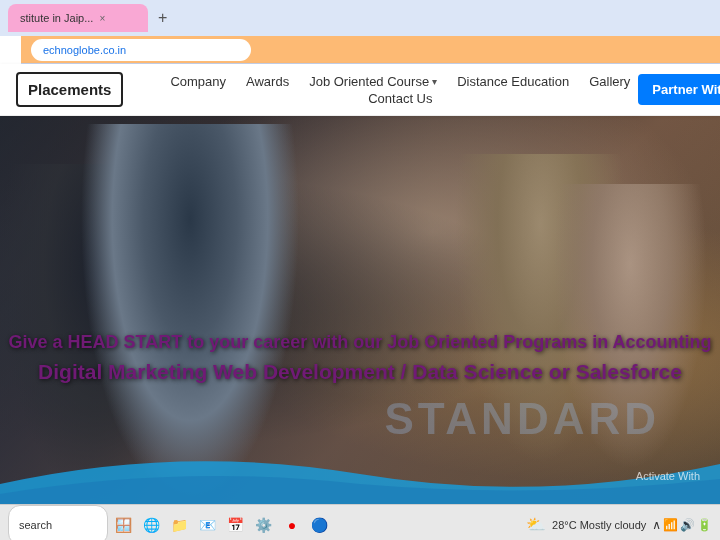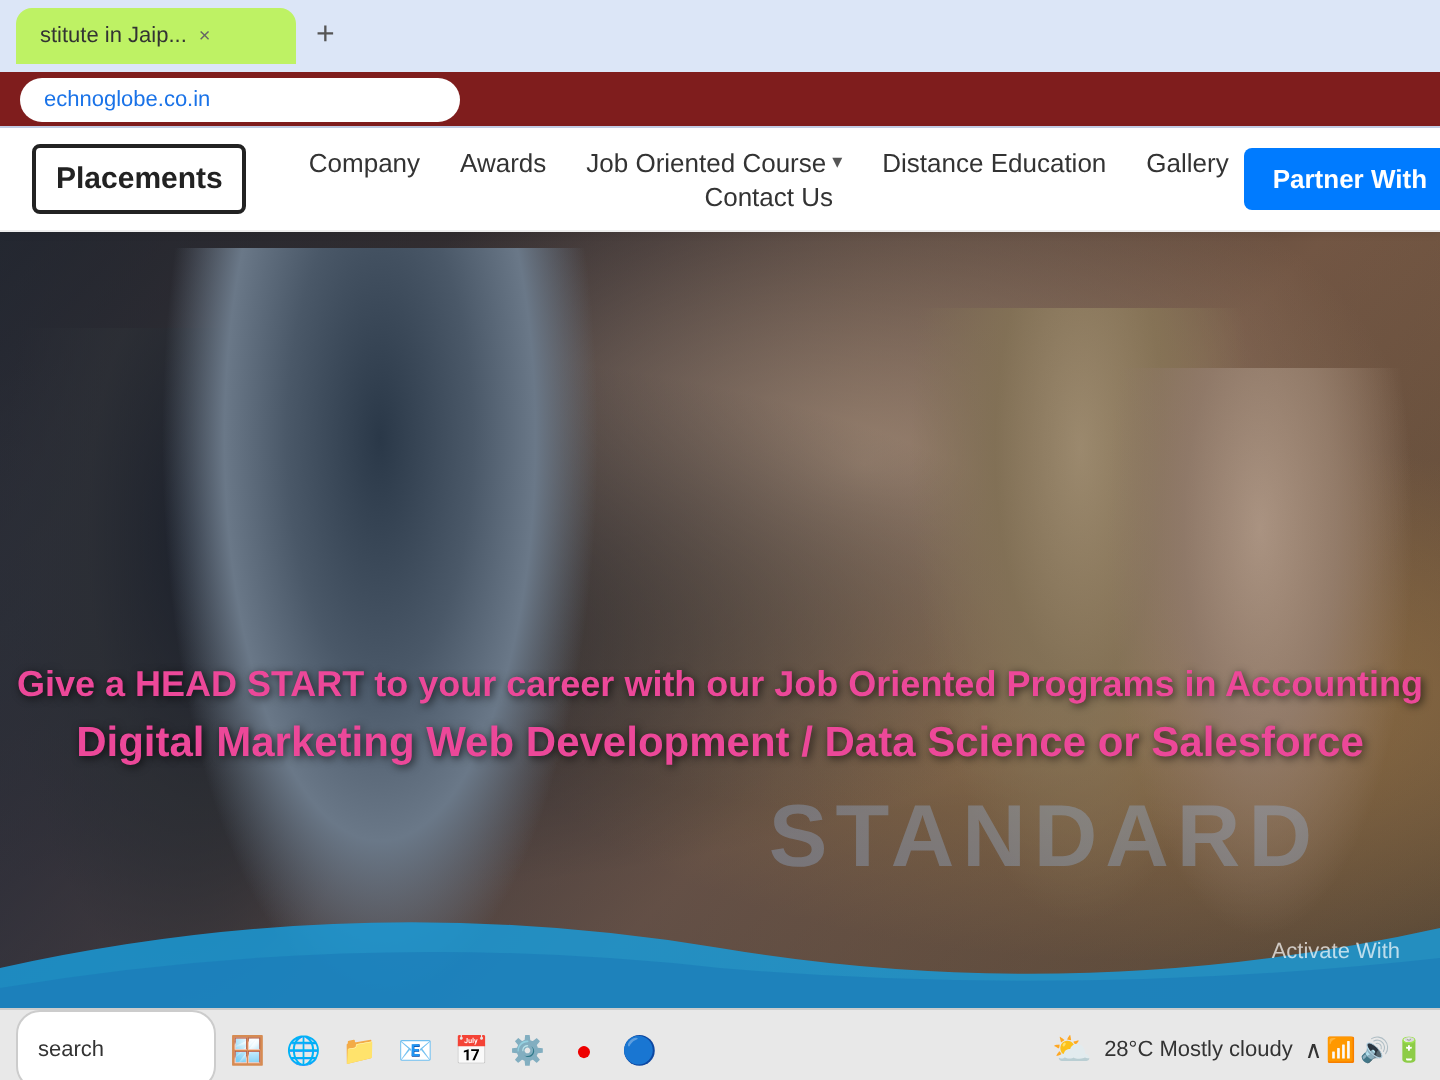--- a/index.html
+++ b/index.html
@@ -13,21 +13,21 @@
       align-items: center;
       padding: 0 8px;
       gap: 6px;
     }
     .tab-bar {
       display: flex;
       align-items: center;
       gap: 4px;
     }
     .tab {
-      background: #bef264;
+      background: #f9a8d4;
       border-radius: 8px 8px 0 0;
       padding: 4px 12px;
       font-size: 11px;
       color: #333;
       display: flex;
       align-items: center;
       gap: 6px;
       height: 28px;
       min-width: 140px;
     }
@@ -36,26 +36,27 @@
       color: #666;
       cursor: pointer;
     }
     .tab-new {
       font-size: 16px;
       color: #555;
       cursor: pointer;
       padding: 2px 6px;
     }
     .address-bar-row {
-      background: #7f1d1d;
+      background: #fdba74;
       height: 28px;
       display: flex;
       align-items: center;
       padding: 0 10px;
       border-bottom: 1px solid #c5d0e8;
+      margin-left: 21px;
     }
     .address-bar {
       background: #fff;
       border-radius: 12px;
       padding: 2px 12px;
       font-size: 11px;
       color: #1a73e8;
       width: 220px;
       height: 22px;
       display: flex;
@@ -74,21 +75,21 @@
       position: relative;
       z-index: 10;
     }
     .logo {
       font-size: 15px;
       font-weight: bold;
       color: #222;
       border: 2px solid #222;
       border-radius: 4px;
       padding: 7px 10px;
-      margin-right: 20px;
+      margin-right: 36px;
       white-space: nowrap;
     }
     .nav-links {
       display: flex;
       flex-direction: column;
       flex: 1;
       margin-left: 11px;
     }
     .nav-links-row {
       display: flex;
@@ -186,21 +187,21 @@
       background: radial-gradient(ellipse at 50% 25%, #d4b090 0%, #b49070 30%, transparent 60%);
       z-index: 2;
     }
     .hero-text {
       position: absolute;
       bottom: 120px;
       left: 0;
       right: 0;
       text-align: center;
       z-index: 10;
-      color: #ec4899;
+      color: #701a75;
     }
     .hero-title {
       font-size: 18px;
       font-weight: bold;
       text-shadow: 1px 1px 4px rgba(0,0,0,0.7);
       line-height: 1.5;
     }
     .hero-subtitle {
       font-size: 21px;
       font-weight: bold;

